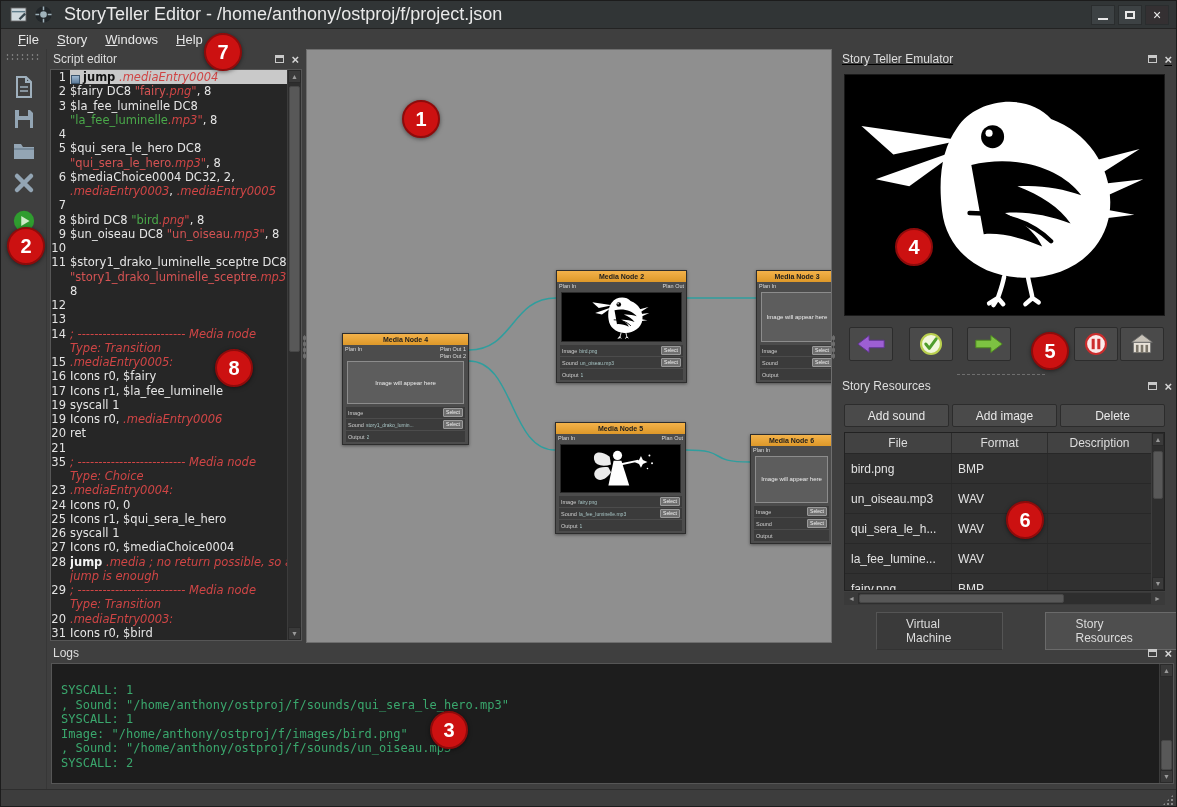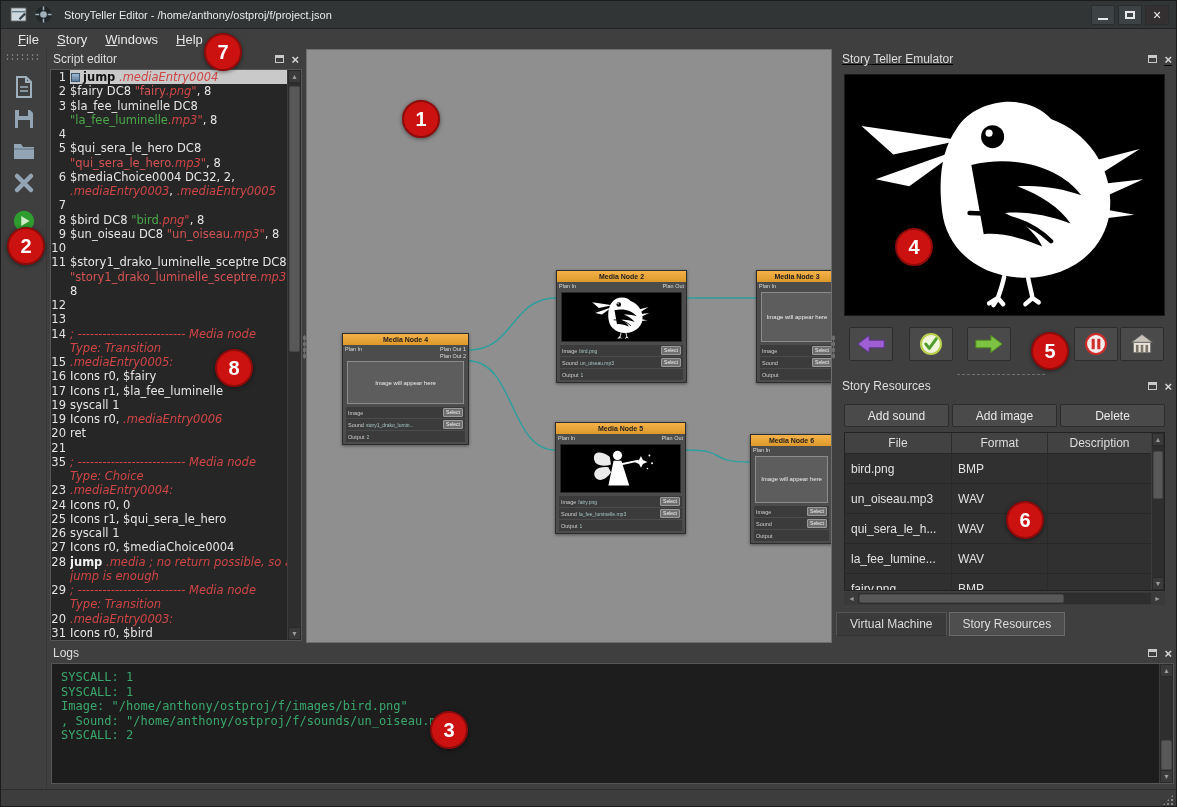--- a/index.html
+++ b/index.html
@@ -3,21 +3,21 @@
 <meta charset="utf-8">
 <style>
   *{margin:0;padding:0;box-sizing:border-box;}
   html,body{width:1177px;height:807px;}
   body{position:relative;background:#3f3f3f;font-family:"Liberation Sans","DejaVu Sans",sans-serif;overflow:hidden;border:1px solid #1c1c1c;}
 
   
   .titlebar{position:absolute;left:0;top:0;width:100%;height:28px;background:#313536;border-bottom:1px solid #232323;display:flex;align-items:center;padding:0 5px;}
   .tb-icon{width:19px;height:19px;margin:0 3px;flex:none;}
   .tb-icon svg{width:100%;height:100%;}
-  .tb-title{color:#e9e9e9;font-size:11px;margin-left:8px;flex:1;white-space:nowrap;overflow:hidden;}
+  .tb-title{color:#e9e9e9;font-size:18px;margin-left:8px;flex:1;white-space:nowrap;overflow:hidden;}
   .tb-btns{display:flex;gap:3px;margin-right:2px;}
   .tb-btn{width:24px;height:20px;background:#3d4244;border:1px solid #2a2d2e;display:flex;align-items:center;justify-content:center;color:#eee;font-size:14px;line-height:1;}
   .tb-btn.close{background:#343032;}
   .glyph-min{width:10px;height:2px;background:#e8e8e8;margin-top:8px;}
   .glyph-max{width:10px;height:8px;border:2px solid #e8e8e8;}
 
   
   .menubar{position:absolute;left:0;top:28px;width:100%;height:20px;background:#3f3f3f;display:flex;align-items:center;padding-left:8px;}
   .menu-item{color:#e6e6e6;font-size:13px;padding:1px 9px;cursor:default;}
 
@@ -32,21 +32,21 @@
   .panel-head .spacer{flex:1;}
   .ph-float{width:9px;height:8px;border:1px solid #c9c9c9;border-top:3px solid #c9c9c9;margin-right:7px;}
   .ph-close{color:#d5d5d5;font-size:13px;font-weight:bold;line-height:1;}
 
   
   .script-panel{position:absolute;left:46px;top:48px;width:258px;height:594px;display:flex;flex-direction:column;}
   .editor{flex:1;position:relative;background:#262626;border:1px solid #565656;margin:0 3px 2px 3px;overflow:hidden;}
   .code-lines{position:absolute;left:0;top:0;right:14px;bottom:0;overflow:hidden;}
   .code-row{display:flex;height:14.25px;line-height:14.25px;font-size:11.5px;font-family:"DejaVu Sans",sans-serif;white-space:pre;}
   .ln{width:19px;min-width:19px;text-align:right;padding-right:4px;color:#e3e3e3;}
-  .lt{flex:1;overflow:hidden;display:flex;align-items:center;}
+  .lt{flex:1;overflow:hidden;display:flex;align-items:flex-end;}
   .code-row.hl .lt{background:#c9c9c9;}
   .code-row.hl .sd,.code-row.hl .sk{color:#141414;}
   .sd{color:#e6e6e6;}
   .sr{color:#d45353;}
   .sri{color:#cf4545;font-style:italic;}
   .sg{color:#4aa84a;}
   .sk{color:#f2f2f2;font-weight:bold;}
   .line-icon{display:inline-block;width:9px;height:9px;margin:0 3px 0 1px;background:linear-gradient(#9db8d2,#5e7c9b);border:1px solid #3d5etc;border:1px solid #3d566e;flex:none;}
   .vscroll{position:absolute;right:0;top:0;bottom:0;width:14px;background:#2e2e2e;border-left:1px solid #3c3c3c;}
   .sb-arrow{height:13px;display:flex;align-items:center;justify-content:center;color:#9a9a9a;font-size:7px;background:#3a3a3a;border:1px solid #2a2a2a;}
@@ -91,27 +91,27 @@
   .td{display:flex;align-items:center;color:#e2e2e2;font-size:12px;padding-left:6px;border-right:1px solid #2a2a2a;overflow:hidden;white-space:nowrap;}
   .th0{width:107px;}.th1{width:96px;}.th2{flex:1;border-right:none;}
   .tr{display:flex;height:30px;border-bottom:1px solid #282828;background:#303030;flex:none;}
   .rt-body{flex:1;overflow:hidden;}
   .rt-vscroll{width:13px;position:relative;background:#2e2e2e;border-left:1px solid #3c3c3c;flex:none;}
   .res-hscroll{position:absolute;top:216px;left:8px;width:321px;height:13px;background:#2e2e2e;border:1px solid #3a3a3a;}
   .hs-arrow{position:absolute;top:0;bottom:0;width:13px;display:flex;align-items:center;justify-content:center;color:#9a9a9a;font-size:7px;background:#3a3a3a;}
   .hs-arrow.left{left:0;}.hs-arrow.right{right:0;}
   .hs-thumb{position:absolute;top:1px;bottom:1px;left:14px;width:205px;background:#585858;border:1px solid #474747;border-radius:2px;}
   .dock-tabs{position:absolute;top:236px;left:0;display:flex;gap:2px;}
-  .dock-tab{padding:4px 13px;font-size:12px;color:#dcdcdc;background:#3a3a3a;border:1px solid #555;border-bottom-color:#333;}
+  .dock-tab{padding:4px 29px;font-size:12px;color:#dcdcdc;background:#3a3a3a;border:1px solid #555;border-bottom-color:#333;margin-left:40px;}
   .dock-tab.active{background:#4e4e4e;border-color:#6a6a6a;}
 
   
   .logs-panel{position:absolute;left:46px;top:642px;width:1131px;height:146px;}
   .logs-content{position:absolute;left:4px;right:4px;top:20px;bottom:5px;background:#1d1d1d;border:1px solid #565656;overflow:hidden;}
-  .logs-lines{position:absolute;left:9px;top:6px;right:20px;}
+  .logs-lines{position:absolute;left:9px;top:19px;right:20px;}
   .log-line{font-family:"DejaVu Sans Mono","Liberation Mono",monospace;font-size:12px;line-height:14.5px;color:#3aa76d;white-space:pre;}
   .logs-vscroll{position:absolute;right:0;top:0;bottom:0;width:14px;background:#2e2e2e;border-left:1px solid #3c3c3c;}
 
   
   .statusbar{position:absolute;left:0;top:788px;width:100%;height:19px;background:#3d3d3d;border-top:1px solid #2e2e2e;}
   .grip-dots{position:absolute;right:2px;bottom:2px;width:12px;height:12px;background-image:radial-gradient(#8a8a8a 1px,transparent 1.3px);background-size:4px 4px;clip-path:polygon(100% 0,100% 100%,0 100%);}
 
   
   .vgrip{position:absolute;width:3px;height:24px;background-image:radial-gradient(#6e6e6e 1.2px,transparent 1.4px);background-size:3px 6px;}
 
@@ -522,20 +522,21 @@
 <div class="logs-panel">
   <div class="panel-head">
     <span>Logs</span>
     <span class="spacer"></span>
     <span class="ph-float"></span>
     <span class="ph-close">×</span>
   </div>
   <div class="logs-content">
     <div class="logs-lines">
         <div class="log-line">SYSCALL: 1</div>
+        <div class="log-line">, Sound: "/home/anthony/ostproj/f/sounds/qui_sera_le_hero.mp3"</div>
         <div class="log-line">SYSCALL: 1</div>
         <div class="log-line">Image: "/home/anthony/ostproj/f/images/bird.png"</div>
         <div class="log-line">, Sound: "/home/anthony/ostproj/f/sounds/un_oiseau.mp3"</div>
         <div class="log-line">SYSCALL: 2</div>
       </div>
     <div class="logs-vscroll">
       <div class="sb-arrow up">▲</div>
       <div class="sb-thumb" style="top:76px;height:30px"></div>
       <div class="sb-arrow down">▼</div>
     </div>

